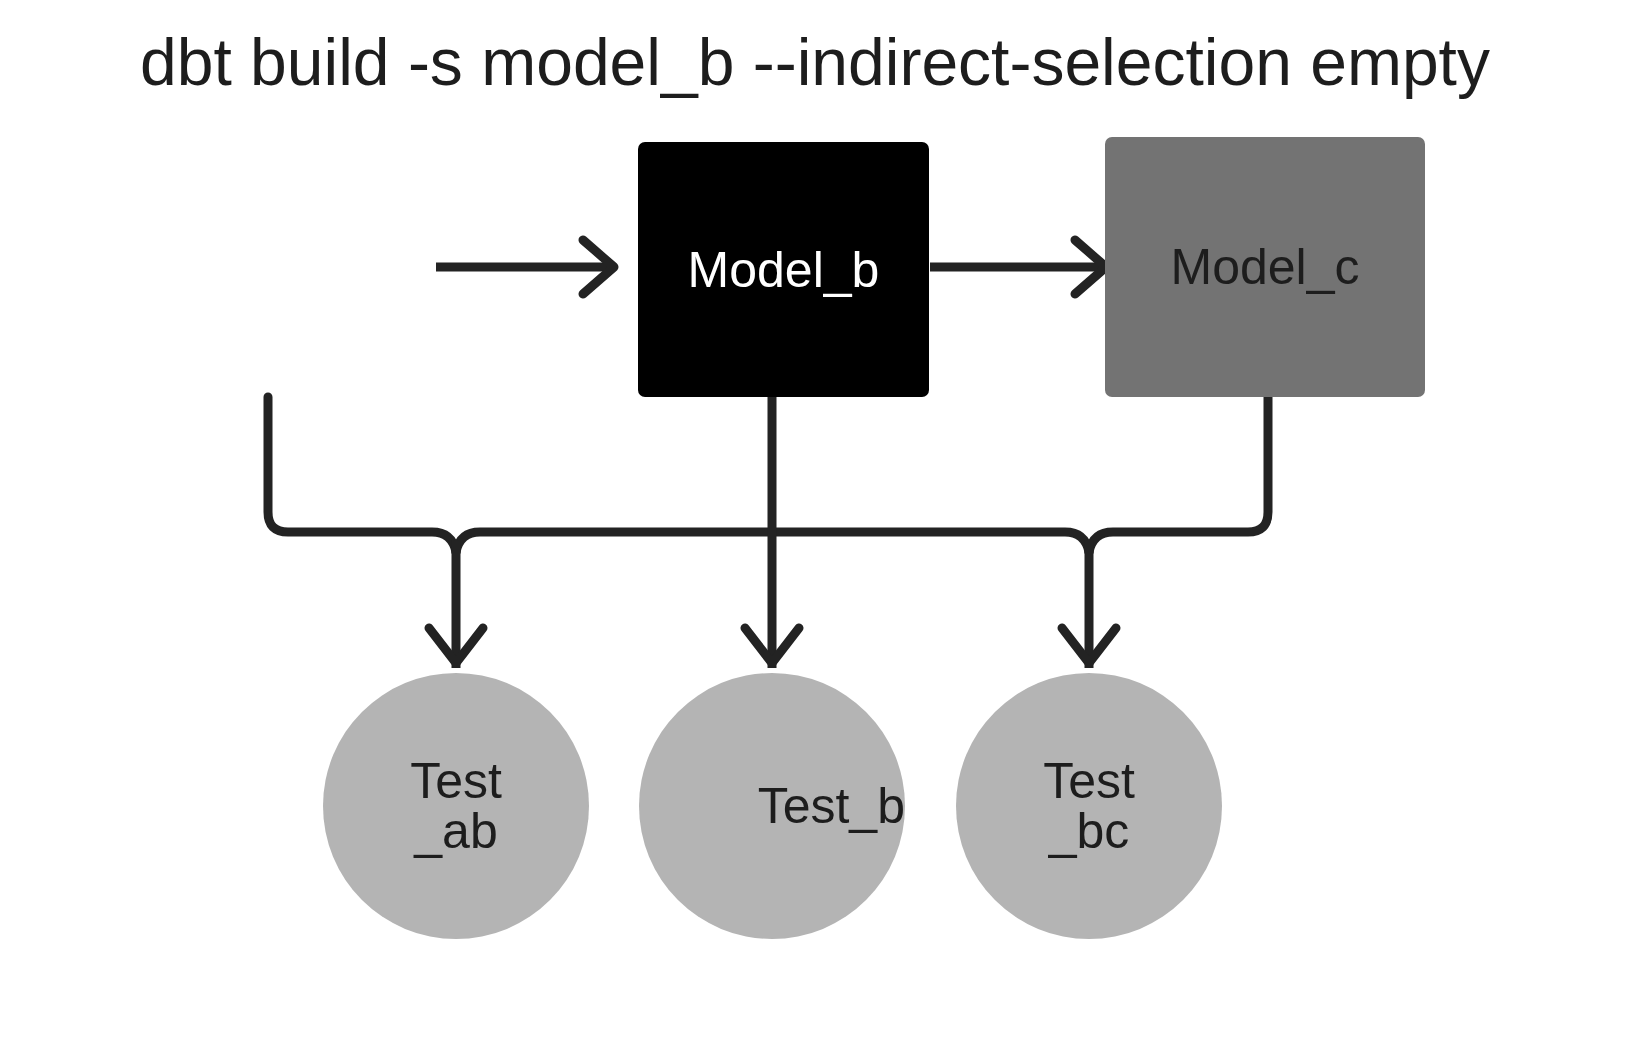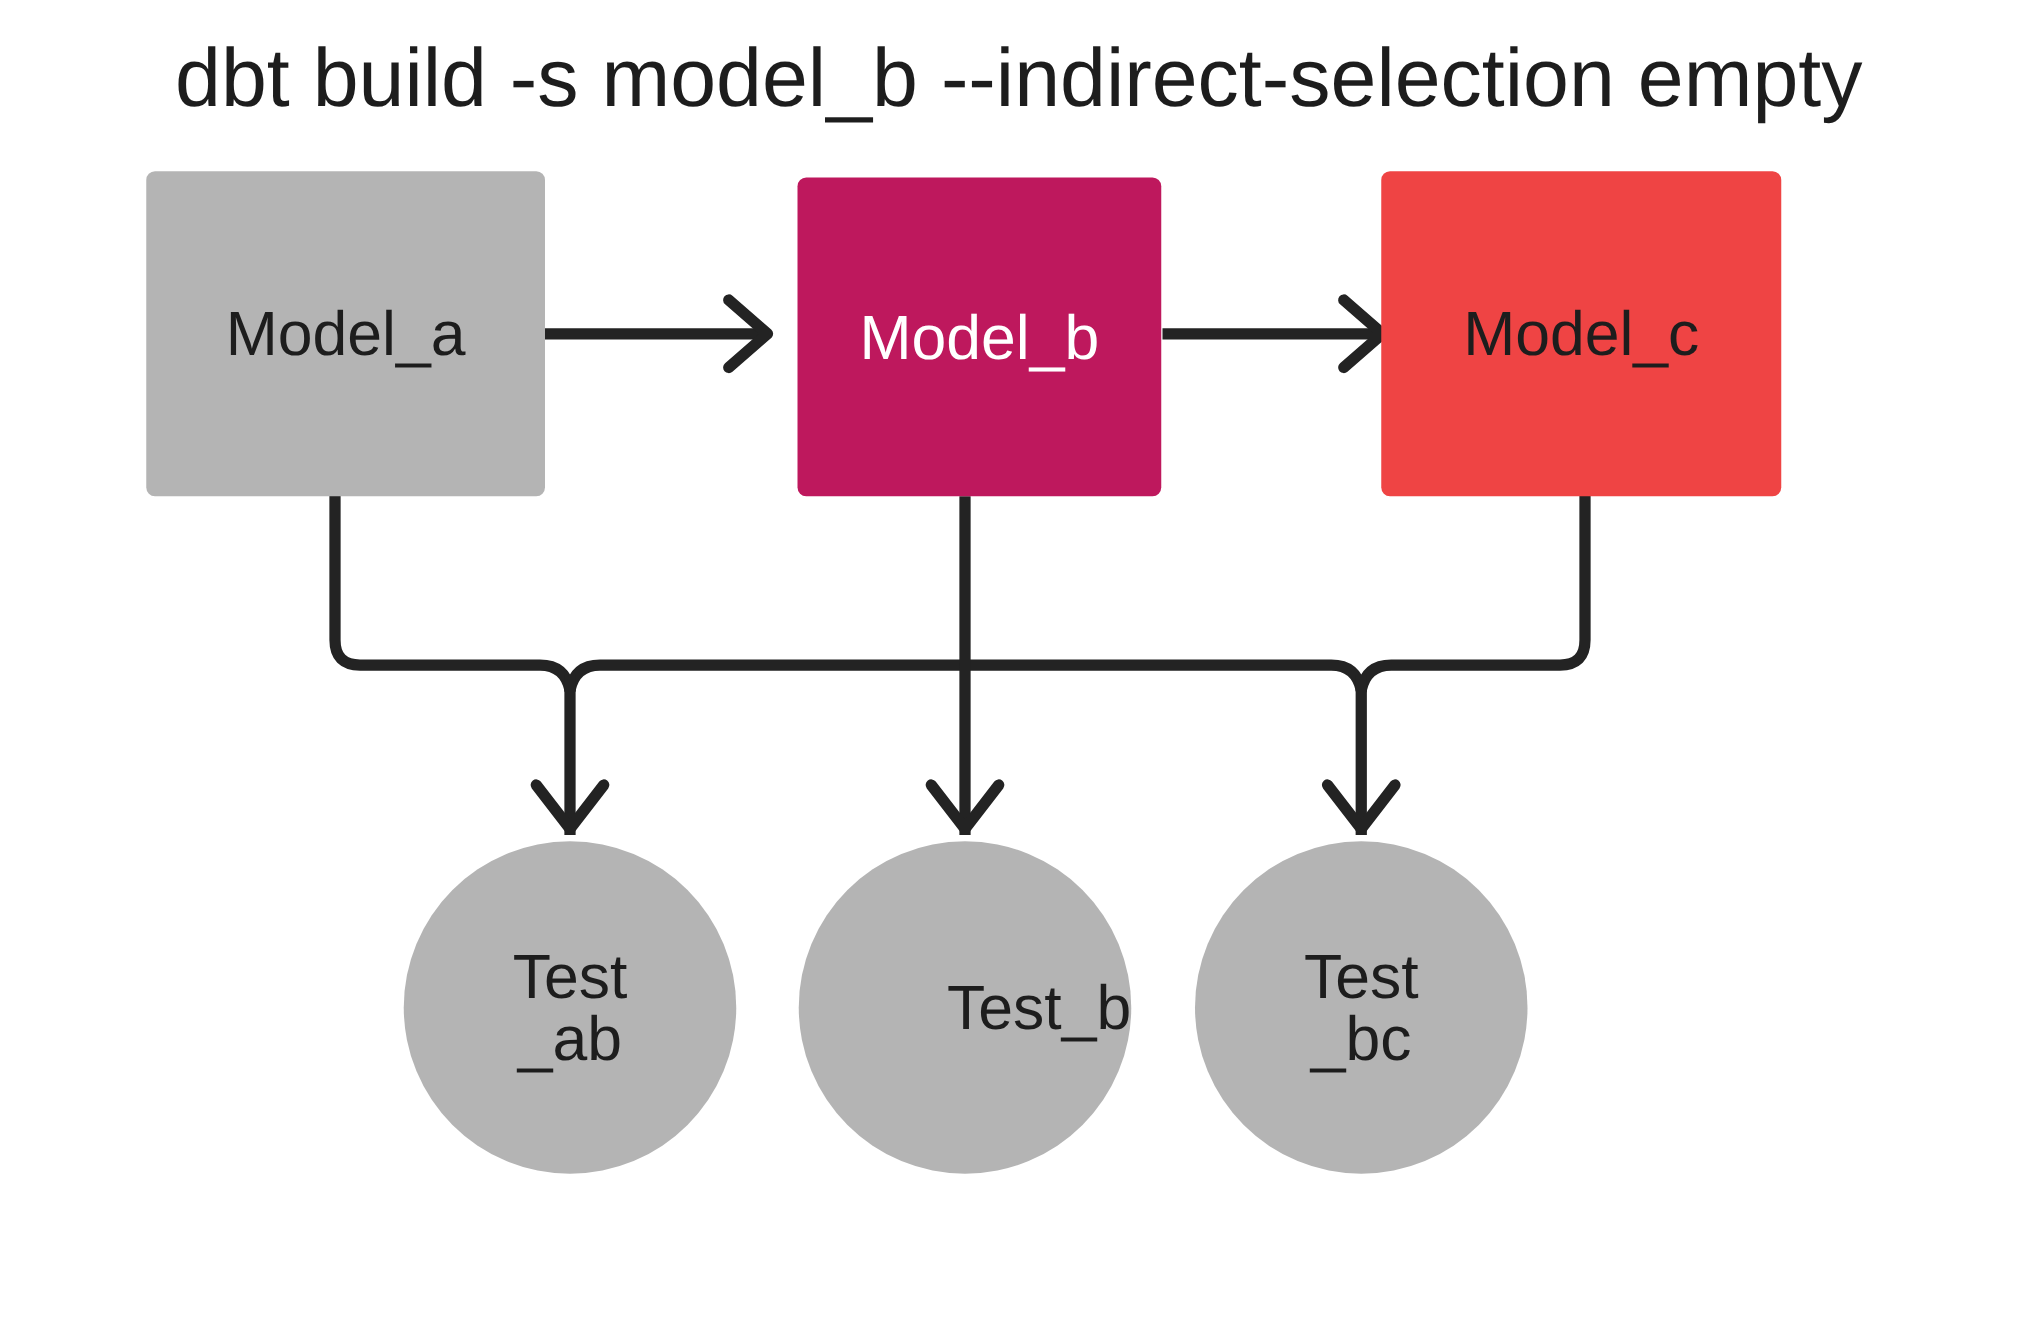--- a/index.html
+++ b/index.html
@@ -108,29 +108,26 @@
       <path d="M 456 540 L 456 668" fill="none" stroke="#232323" stroke-width="9" stroke-linecap="butt"></path>
       <path d="M 429 628 L 456 663 L 483 628" fill="none" stroke="#232323" stroke-width="9" stroke-linecap="round" stroke-linejoin="round"></path>
     </g>
 
     <g>
       <path d="M 1089 540 L 1089 668" fill="none" stroke="#232323" stroke-width="9" stroke-linecap="butt"></path>
       <path d="M 1062 628 L 1089 663 L 1116 628" fill="none" stroke="#232323" stroke-width="9" stroke-linecap="round" stroke-linejoin="round"></path>
     </g>
   </svg>
 
-  <div class="node-box" style="left:117px; top:137px; width:319px; height:260px; background:#b4b4b4; color:#1d1d1d;">
-    <span class="node-label">Model_a</span>
-  </div>
 
-  <div class="node-box" style="left:638px; top:142px; width:291px; height:255px; background:#be185d; color:#ffffff;">
+  <div class="node-box" style="left:638px; top:142px; width:291px; height:255px; background:#000000; color:#ffffff;">
     <span class="node-label">Model_b</span>
   </div>
 
-  <div class="node-box" style="left:1105px; top:137px; width:320px; height:260px; background:#ef4444; color:#1d1d1d;">
+  <div class="node-box" style="left:1105px; top:137px; width:320px; height:260px; background:#737373; color:#1d1d1d;">
     <span class="node-label">Model_c</span>
   </div>
 
   <div class="node-circle" style="left:323px; top:673px; width:266px; height:266px; background:#b4b4b4; color:#1d1d1d;">
     <span class="node-label">
       <span class="l1">Test</span>
       <span class="l2">_ab</span>
     </span>
   </div>
 

